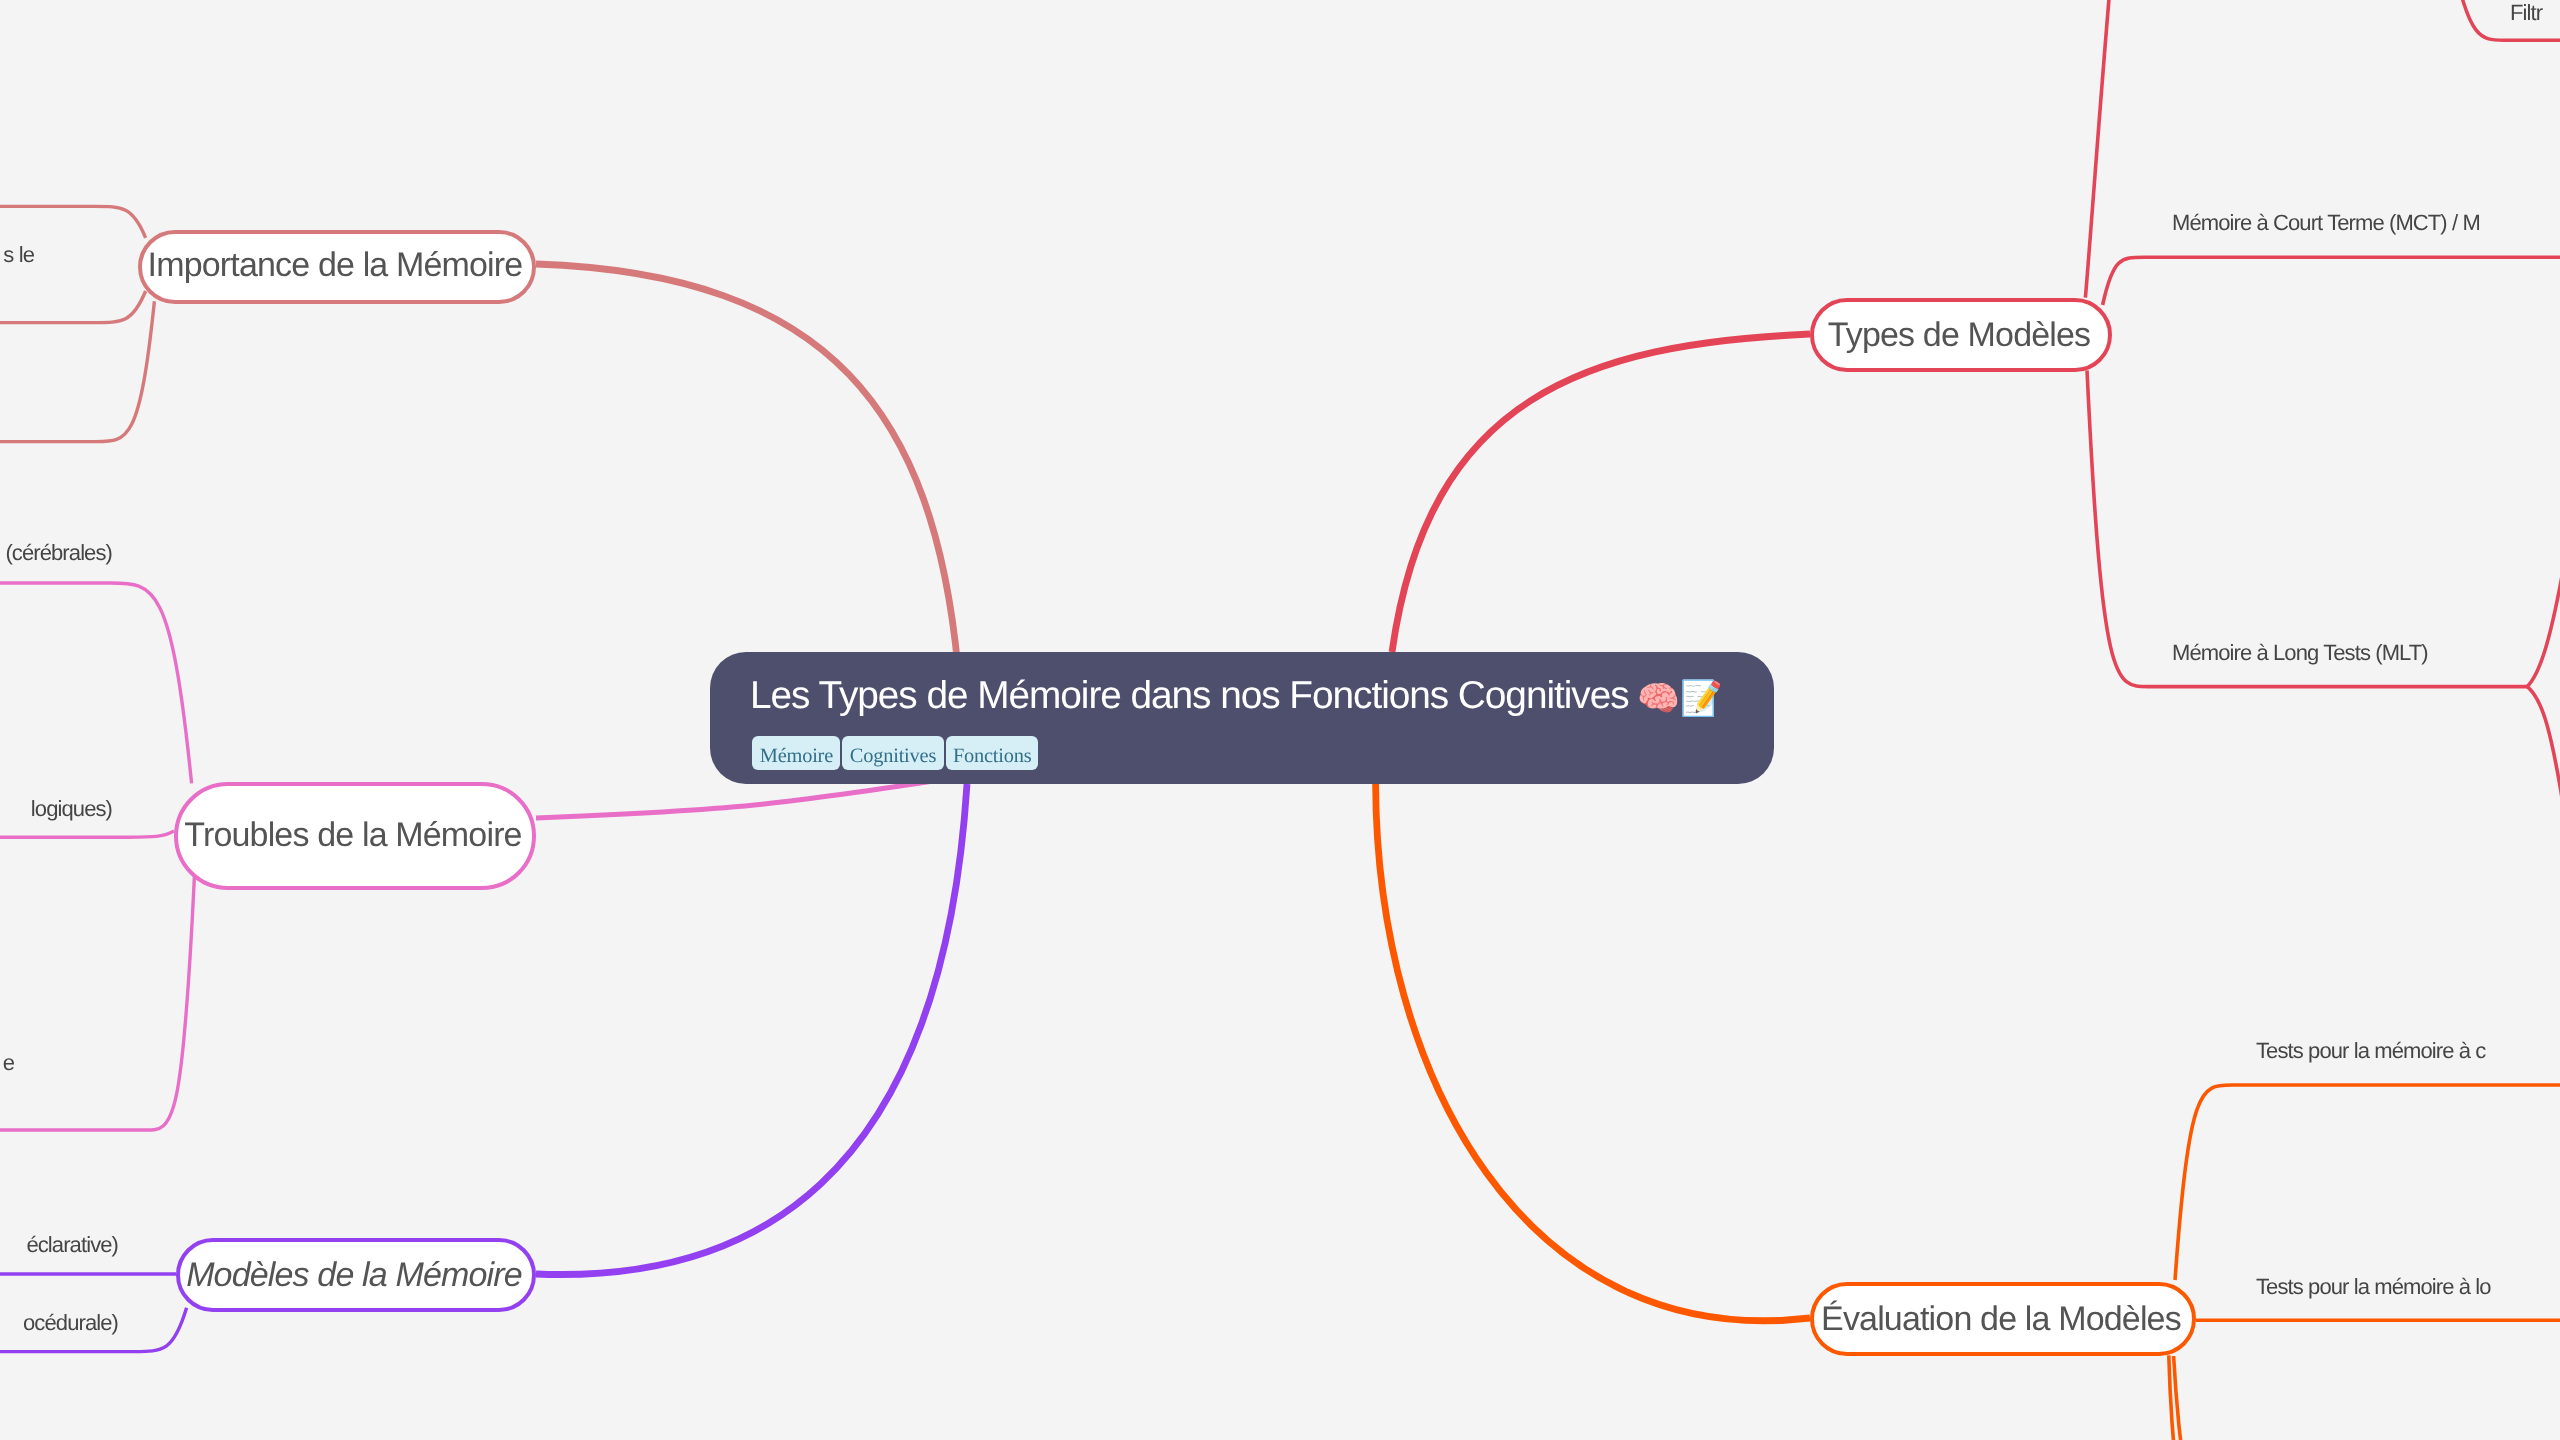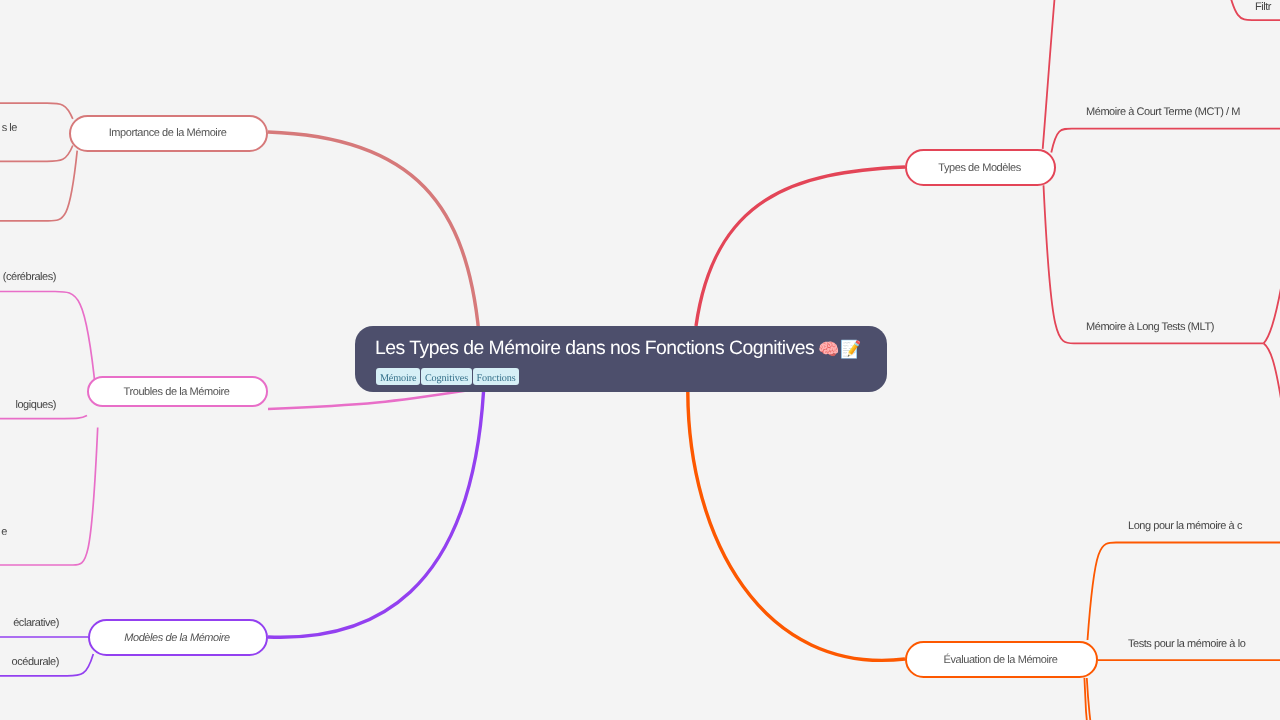--- a/index.html
+++ b/index.html
@@ -5,21 +5,21 @@
 <style>
   html,body{margin:0;padding:0;}
   body{width:1280px;height:720px;overflow:hidden;background:#f4f4f4;
        font-family:"Liberation Sans",sans-serif;-webkit-font-smoothing:antialiased;
        text-rendering:geometricPrecision;}
   #map,#map *{transform:translateZ(0);}
   #map{position:absolute;left:0;top:0;width:1280px;height:720px;overflow:hidden;}
   svg#links{position:absolute;left:0;top:0;width:1280px;height:720px;z-index:2;}
   .branch{position:absolute;background:#ffffff;border-style:solid;
           border-radius:999px;display:flex;align-items:center;justify-content:center;padding-right:2px;
-          box-sizing:border-box;color:#545454;font-size:11px;letter-spacing:-0.42px;
+          box-sizing:border-box;color:#545454;font-size:17px;letter-spacing:-0.42px;
           white-space:nowrap;z-index:5;}
   .leaf{position:absolute;color:#454545;font-size:11px;white-space:nowrap;z-index:4;
         letter-spacing:-0.45px;line-height:16px;}
   .leaf.r{text-align:right;}
   #central{position:absolute;background:#4d4f6c;border-radius:18px;box-sizing:border-box;
            z-index:6;left:320px;top:326px;width:532px;height:66px;margin-left:35px;}
   #central .ctitle{position:absolute;left:20px;top:9px;color:#ffffff;font-size:19.4px;letter-spacing:-0.52px;
                    white-space:nowrap;line-height:26px;}
   #central .tags{position:absolute;left:21.2px;top:42.3px;display:flex;gap:1px;align-items:flex-end;font-family:Liberation Serif, serif;}
   #central .tag{background:#d6eff6;color:#336f89;font-size:10.2px;letter-spacing:-0.1px;border-radius:3px;
@@ -71,43 +71,43 @@
       <path stroke-width="1.8" d="M 1087.5 640 C 1094.6 542.5 1100.3 542.5 1116 542.5 L 1440 542.5"></path>
       <path stroke-width="1.8" d="M 1098 660.1 L 1440 660.1"></path>
       <path stroke-width="1.8" d="M 1086.8 678 C 1088 700 1090 722 1093.5 745"></path>
       <path stroke-width="1.8" d="M 1084.4 677.7 C 1085 700 1086.5 722 1089 745"></path>
     </g>
   </svg>
 
   <div class="branch" style="left:69px;top:114.5px;width:199px;height:37px;border-color:#d6797a;border-width:2.5px;">
     <span>Importance de la Mémoire</span>
   </div>
-  <div class="branch" style="left:87px;top:376px;width:181px;height:31px;border-color:#e86ec8;border-width:2.5px;">
+  <div class="branch" style="left:87px;top:391px;width:181px;height:54px;border-color:#e86ec8;border-width:2.5px;">
     <span>Troubles de la Mémoire</span>
   </div>
   <div class="branch" style="left:88px;top:619px;width:180px;height:37.2px;border-color:#9340f0;border-width:2.5px;font-style:italic;">
     <span>Modèles de la Mémoire</span>
   </div>
   <div class="branch" style="left:905px;top:149px;width:151px;height:37.2px;border-color:#e34557;border-width:2.5px;">
     <span>Types de Modèles</span>
   </div>
   <div class="branch" style="left:905px;top:641px;width:193px;height:37.2px;border-color:#fd5800;border-width:2.5px;">
-    <span>Évaluation de la Mémoire</span>
+    <span>Évaluation de la Modèles</span>
   </div>
 
   <div class="leaf r" style="left:-200px;top:120px;width:217px;"><span>s le</span></div>
   <div class="leaf r" style="left:-200px;top:269px;width:256px;"><span>(cérébrales)</span></div>
   <div class="leaf r" style="left:-200px;top:397px;width:256px;"><span>logiques)</span></div>
   <div class="leaf r" style="left:-200px;top:524px;width:207px;"><span>e</span></div>
   <div class="leaf r" style="left:-200px;top:615px;width:259px;"><span>éclarative)</span></div>
   <div class="leaf r" style="left:-200px;top:654px;width:259px;"><span>océdurale)</span></div>
   <div class="leaf" style="left:1255px;top:-1px;"><span>Filtr</span></div>
   <div class="leaf" style="left:1086px;top:104px;"><span>Mémoire à Court Terme (MCT) / M</span></div>
   <div class="leaf" style="left:1086px;top:319px;"><span>Mémoire à Long Tests (MLT)</span></div>
-  <div class="leaf" style="left:1128px;top:518px;"><span>Long pour la mémoire à c</span></div>
+  <div class="leaf" style="left:1128px;top:518px;"><span>Tests pour la mémoire à c</span></div>
   <div class="leaf" style="left:1128px;top:636px;"><span>Tests pour la mémoire à lo</span></div>
 
   <div id="central">
     <div class="ctitle">
       <span>Les Types de Mémoire dans nos Fonctions Cognitives</span><span class="emoji brain">🧠</span><span class="emoji memo">📝</span>
     </div>
     <div class="tags">
       <span class="tag">Mémoire</span>
       <span class="tag">Cognitives</span>
       <span class="tag">Fonctions</span>

